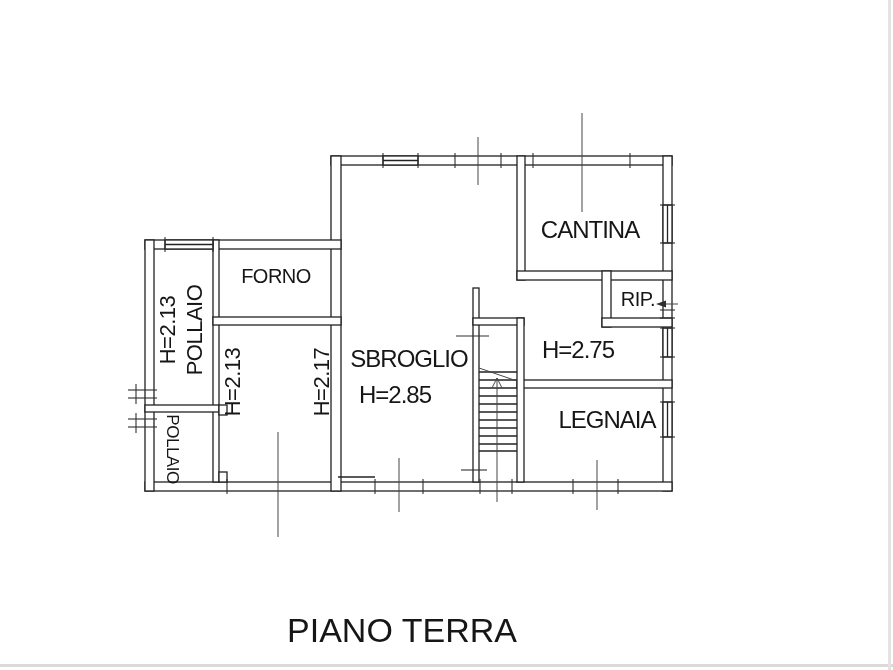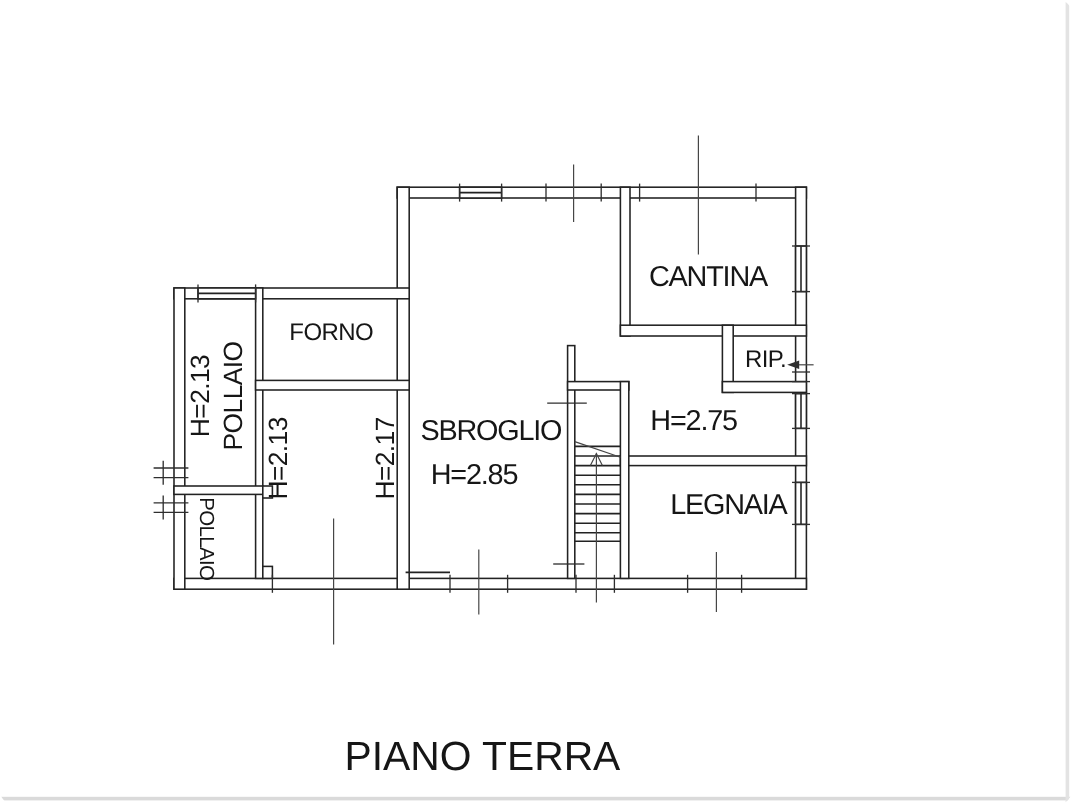--- a/index.html
+++ b/index.html
@@ -7,21 +7,20 @@
     padding: 0;
     background: #ffffff;
   }
   #stage {
     position: relative;
     width: 893px;
     height: 670px;
     background: #ffffff;
     overflow: hidden;
     font-family: "Liberation Sans", "DejaVu Sans", sans-serif;
-    border-radius: 11px;
   }
   #plan-svg {
     position: absolute;
     left: 0;
     top: 0;
   }
   #plan-svg text {
     fill: #161616;
     font-family: "Liberation Sans", "DejaVu Sans", sans-serif;
   }

